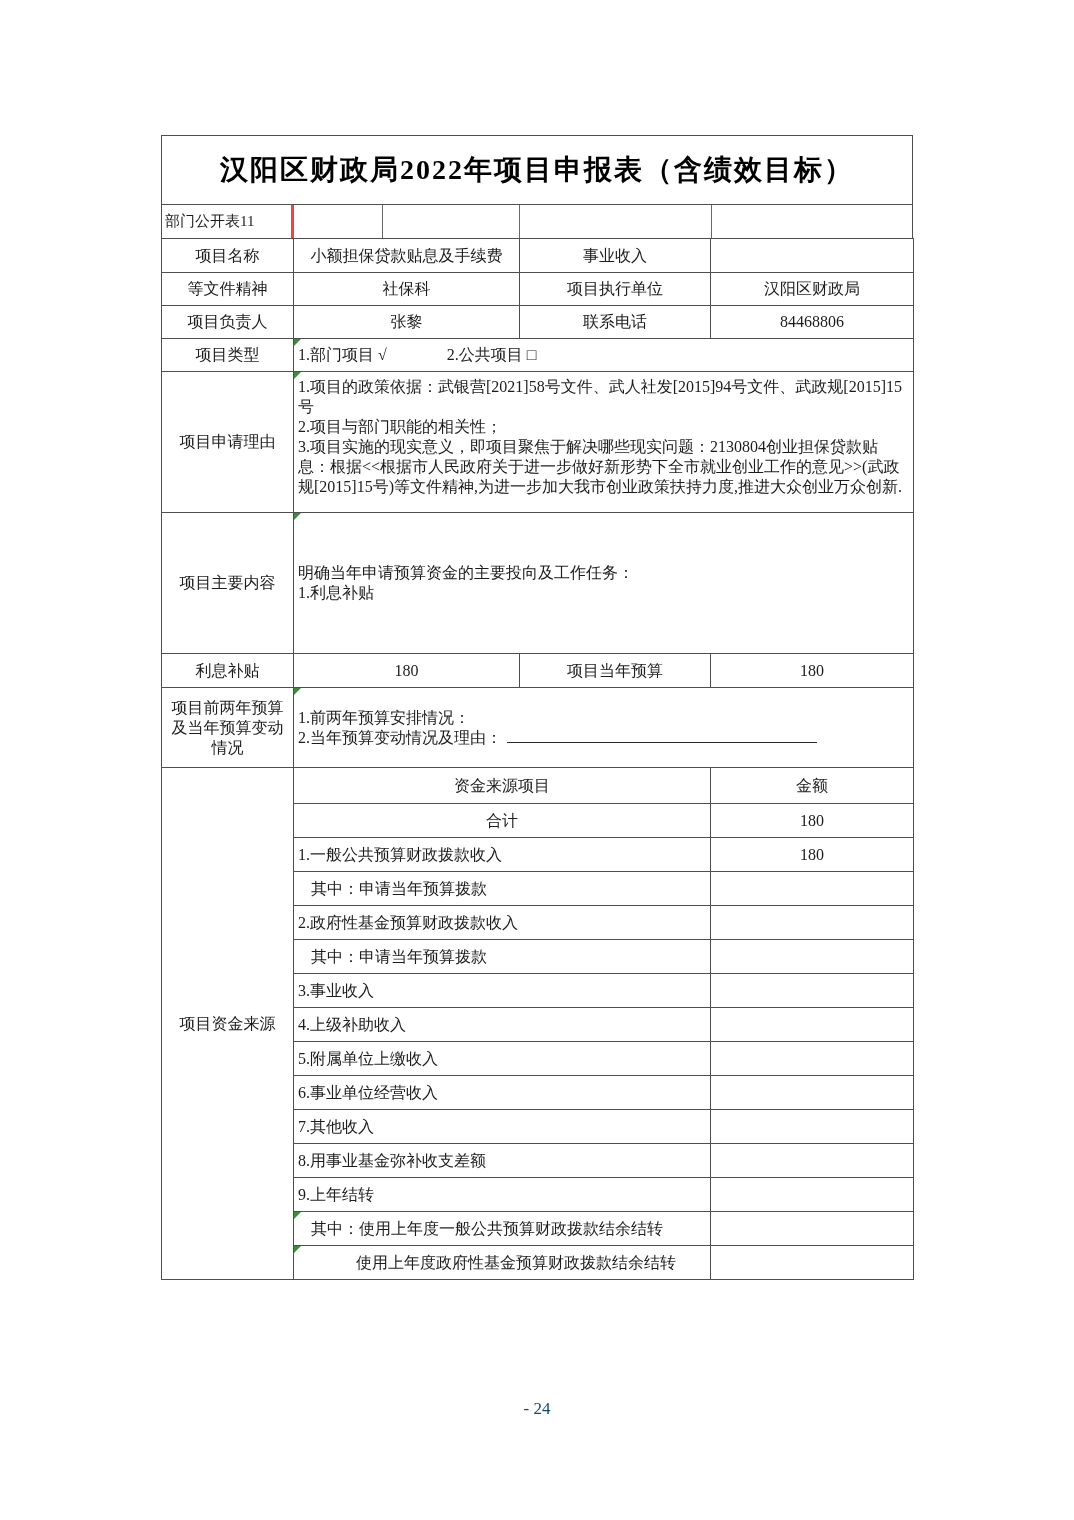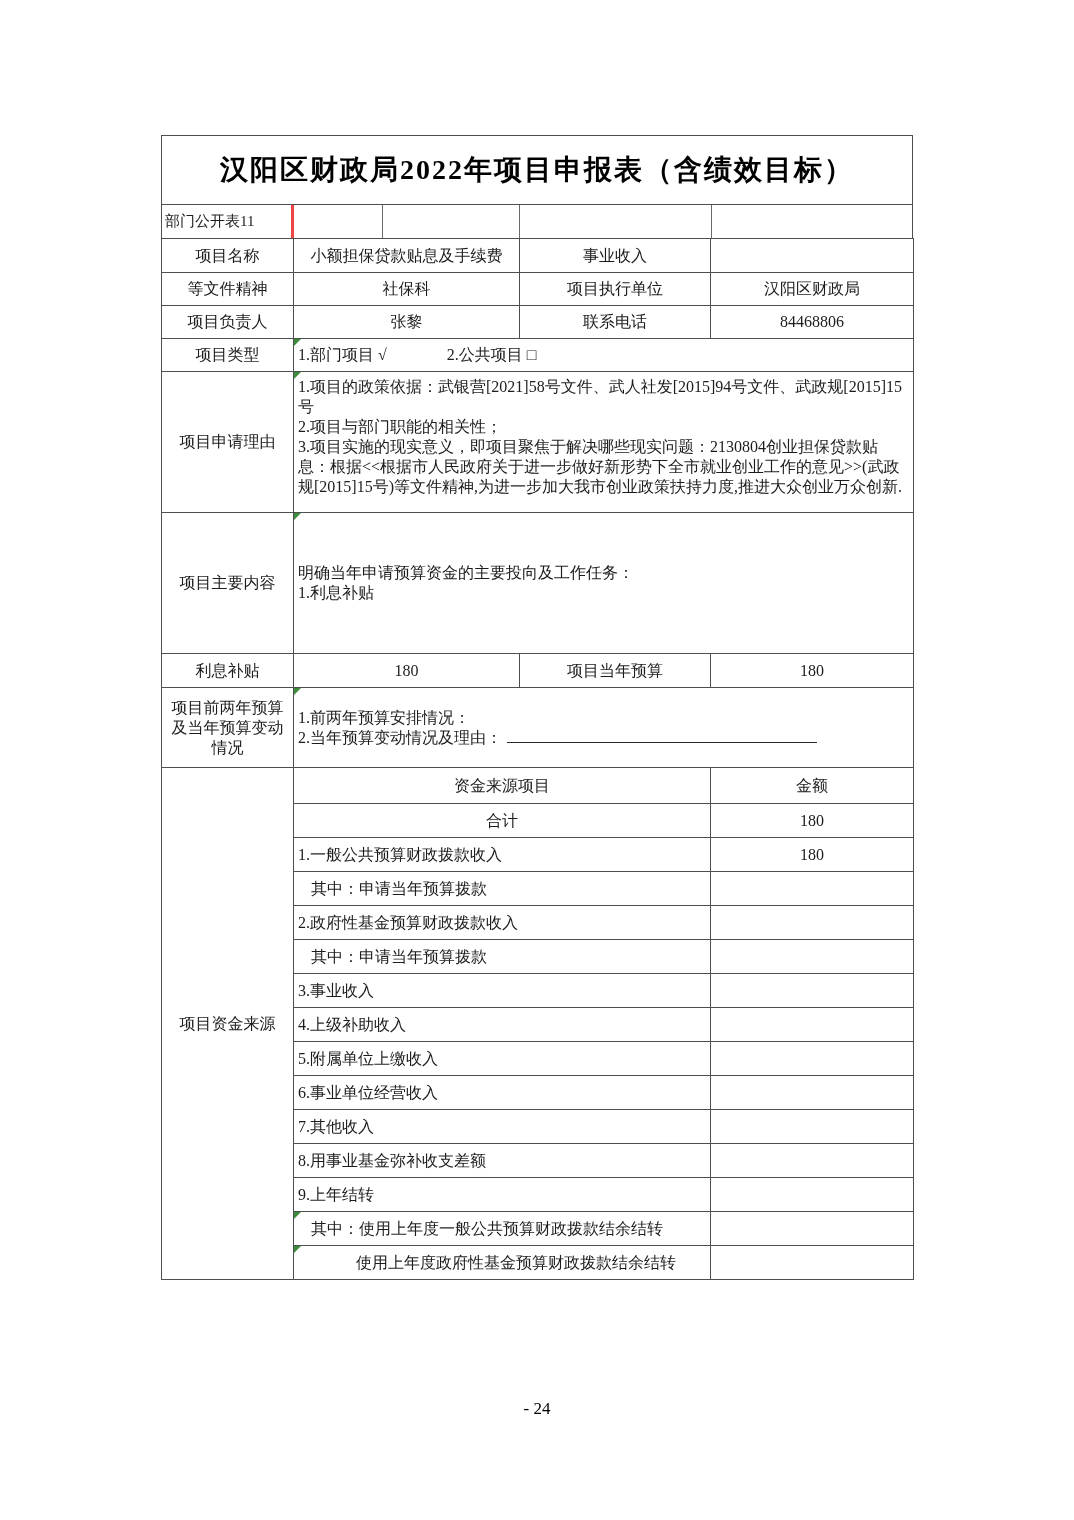--- a/index.html
+++ b/index.html
@@ -56,21 +56,21 @@
   .ind1 { padding-left: 17px; }
   .ind2 { padding-left: 62px; }
 
   .uline {
     display: inline-block; width: 310px; height: 14px;
     border-bottom: 1px solid #2a2a2a; margin-left: 5px; vertical-align: baseline;
   }
 
   .footer {
     position: absolute; left: 0; width: 100%; top: 1399px;
-    text-align: center; font-size: 17px; color: #000000;
+    text-align: center; font-size: 17px; color: #0c4a6e;
   }
 </style>
 </head>
 <body>
 
 <div class="page">
   <div class="sheet">
 
     <div class="title-box">汉阳区财政局2022年项目申报表（含绩效目标）</div>
 

